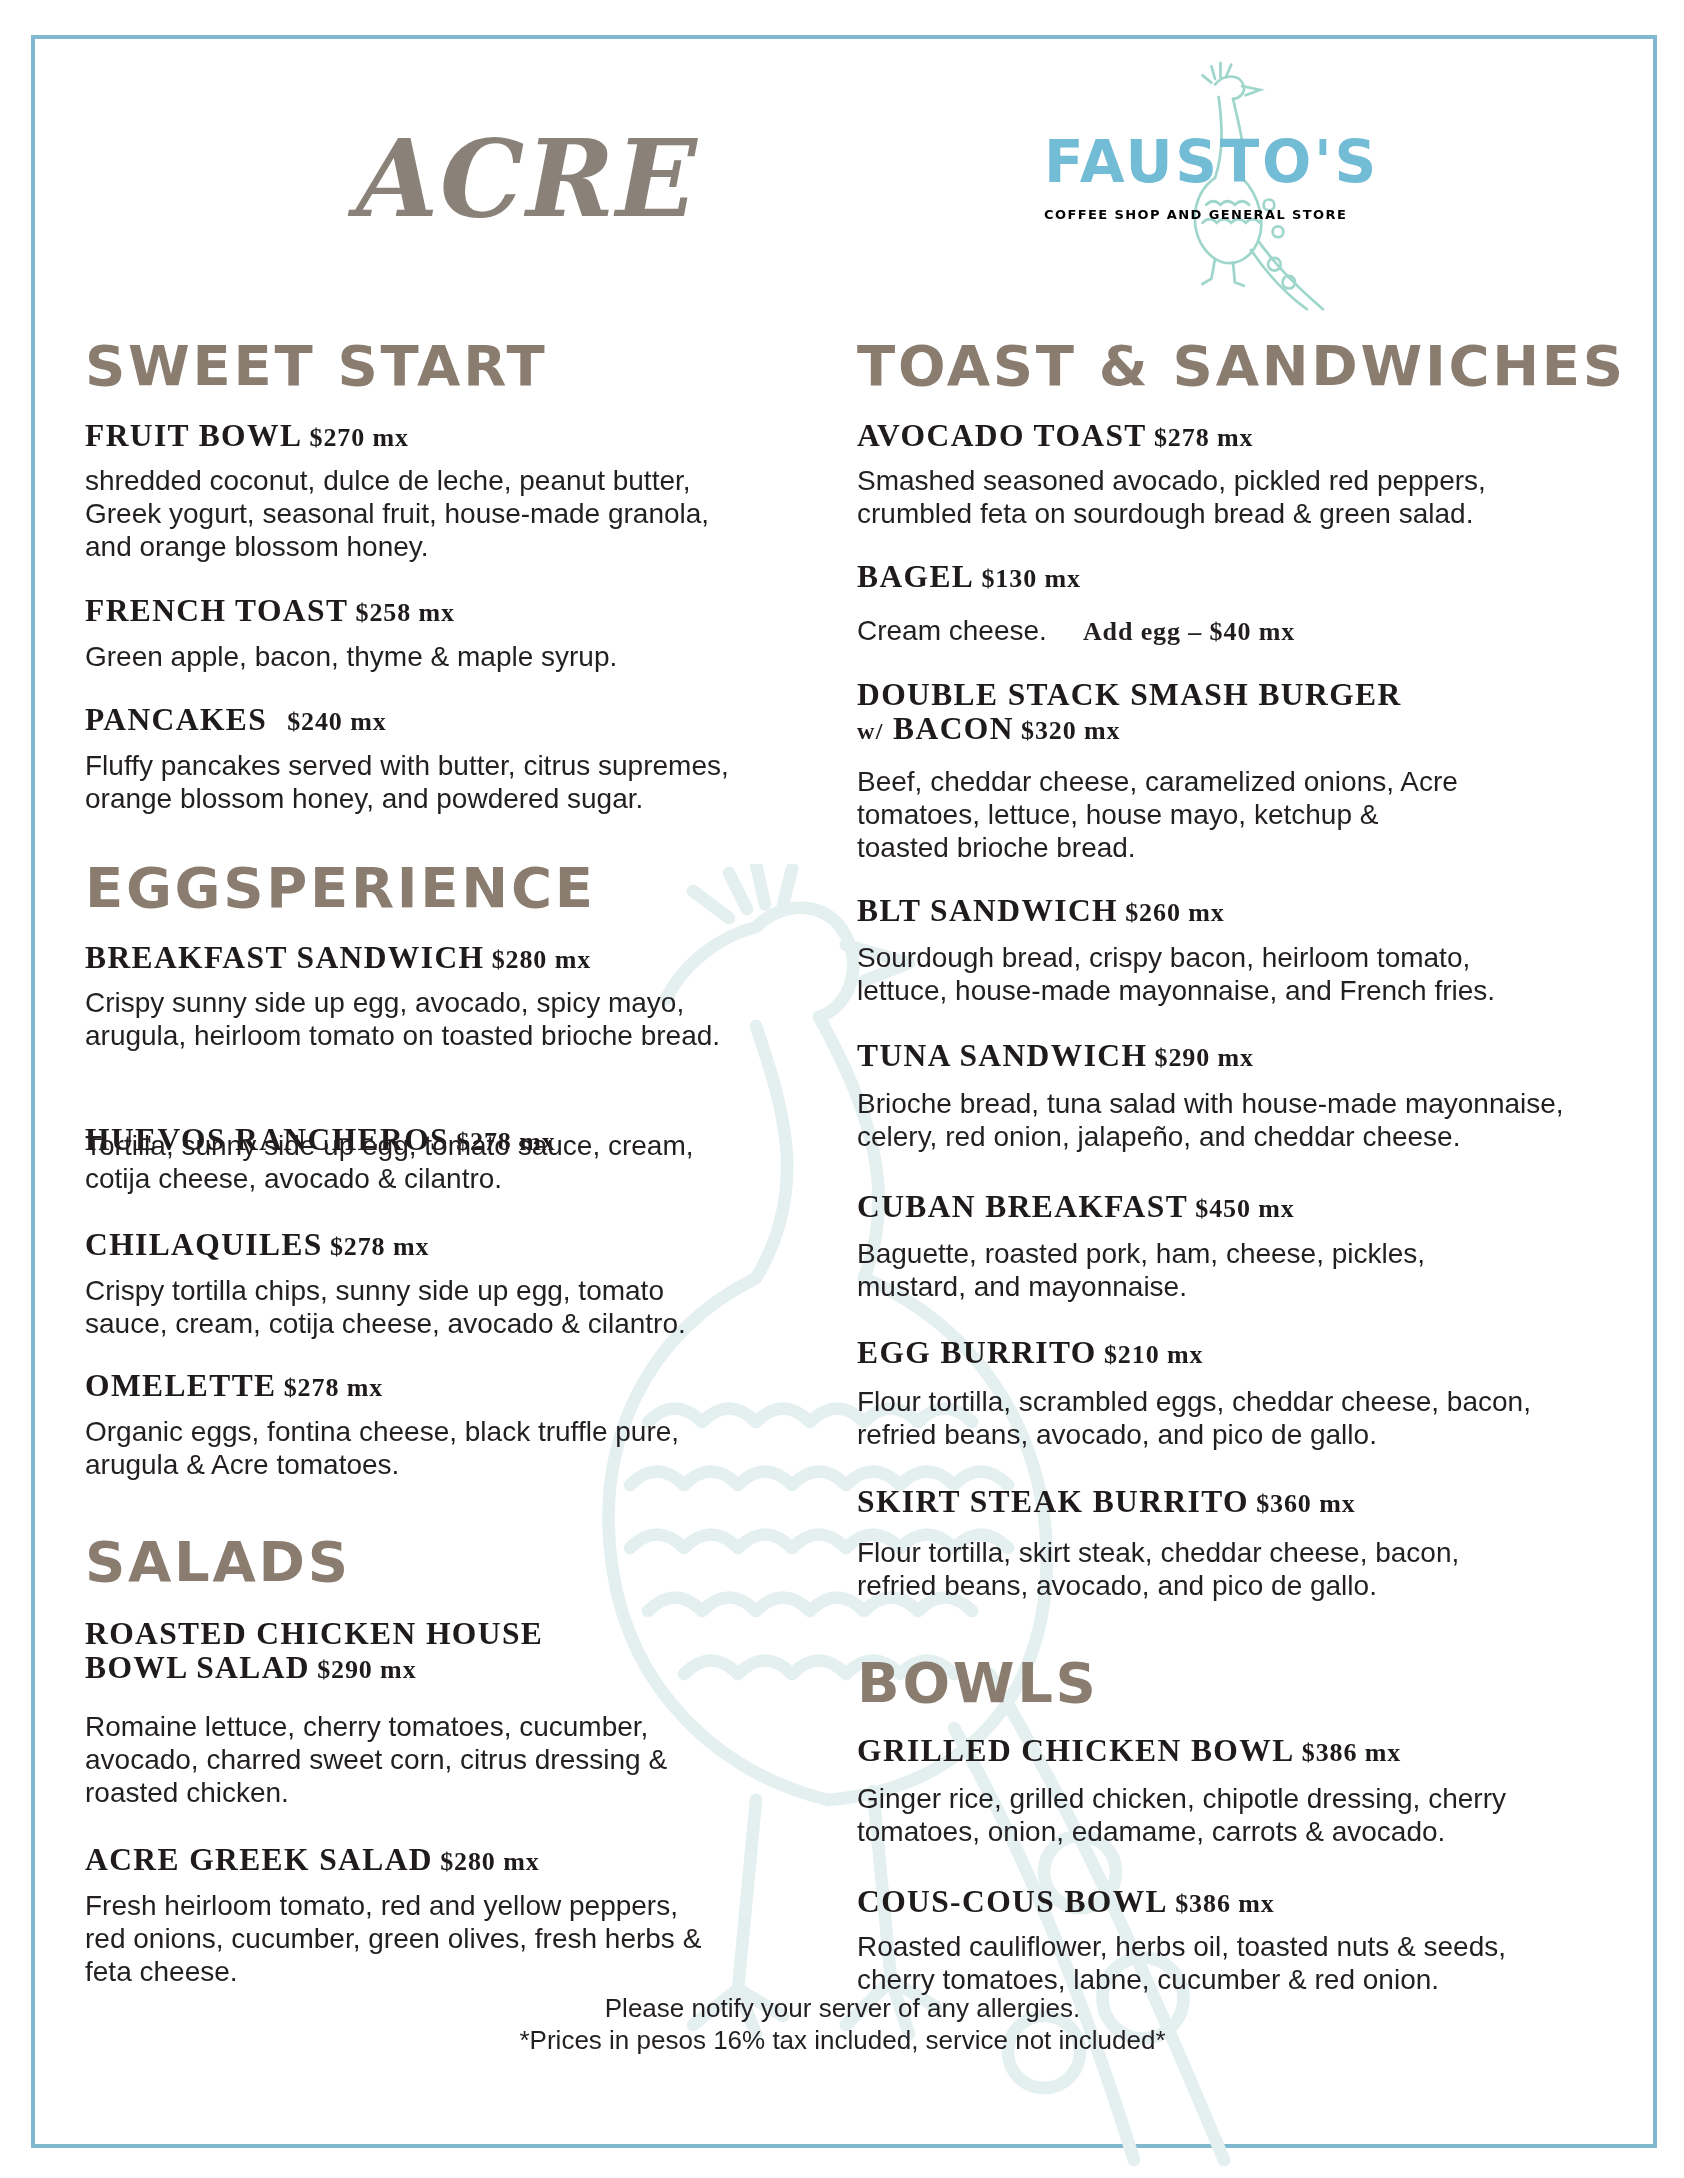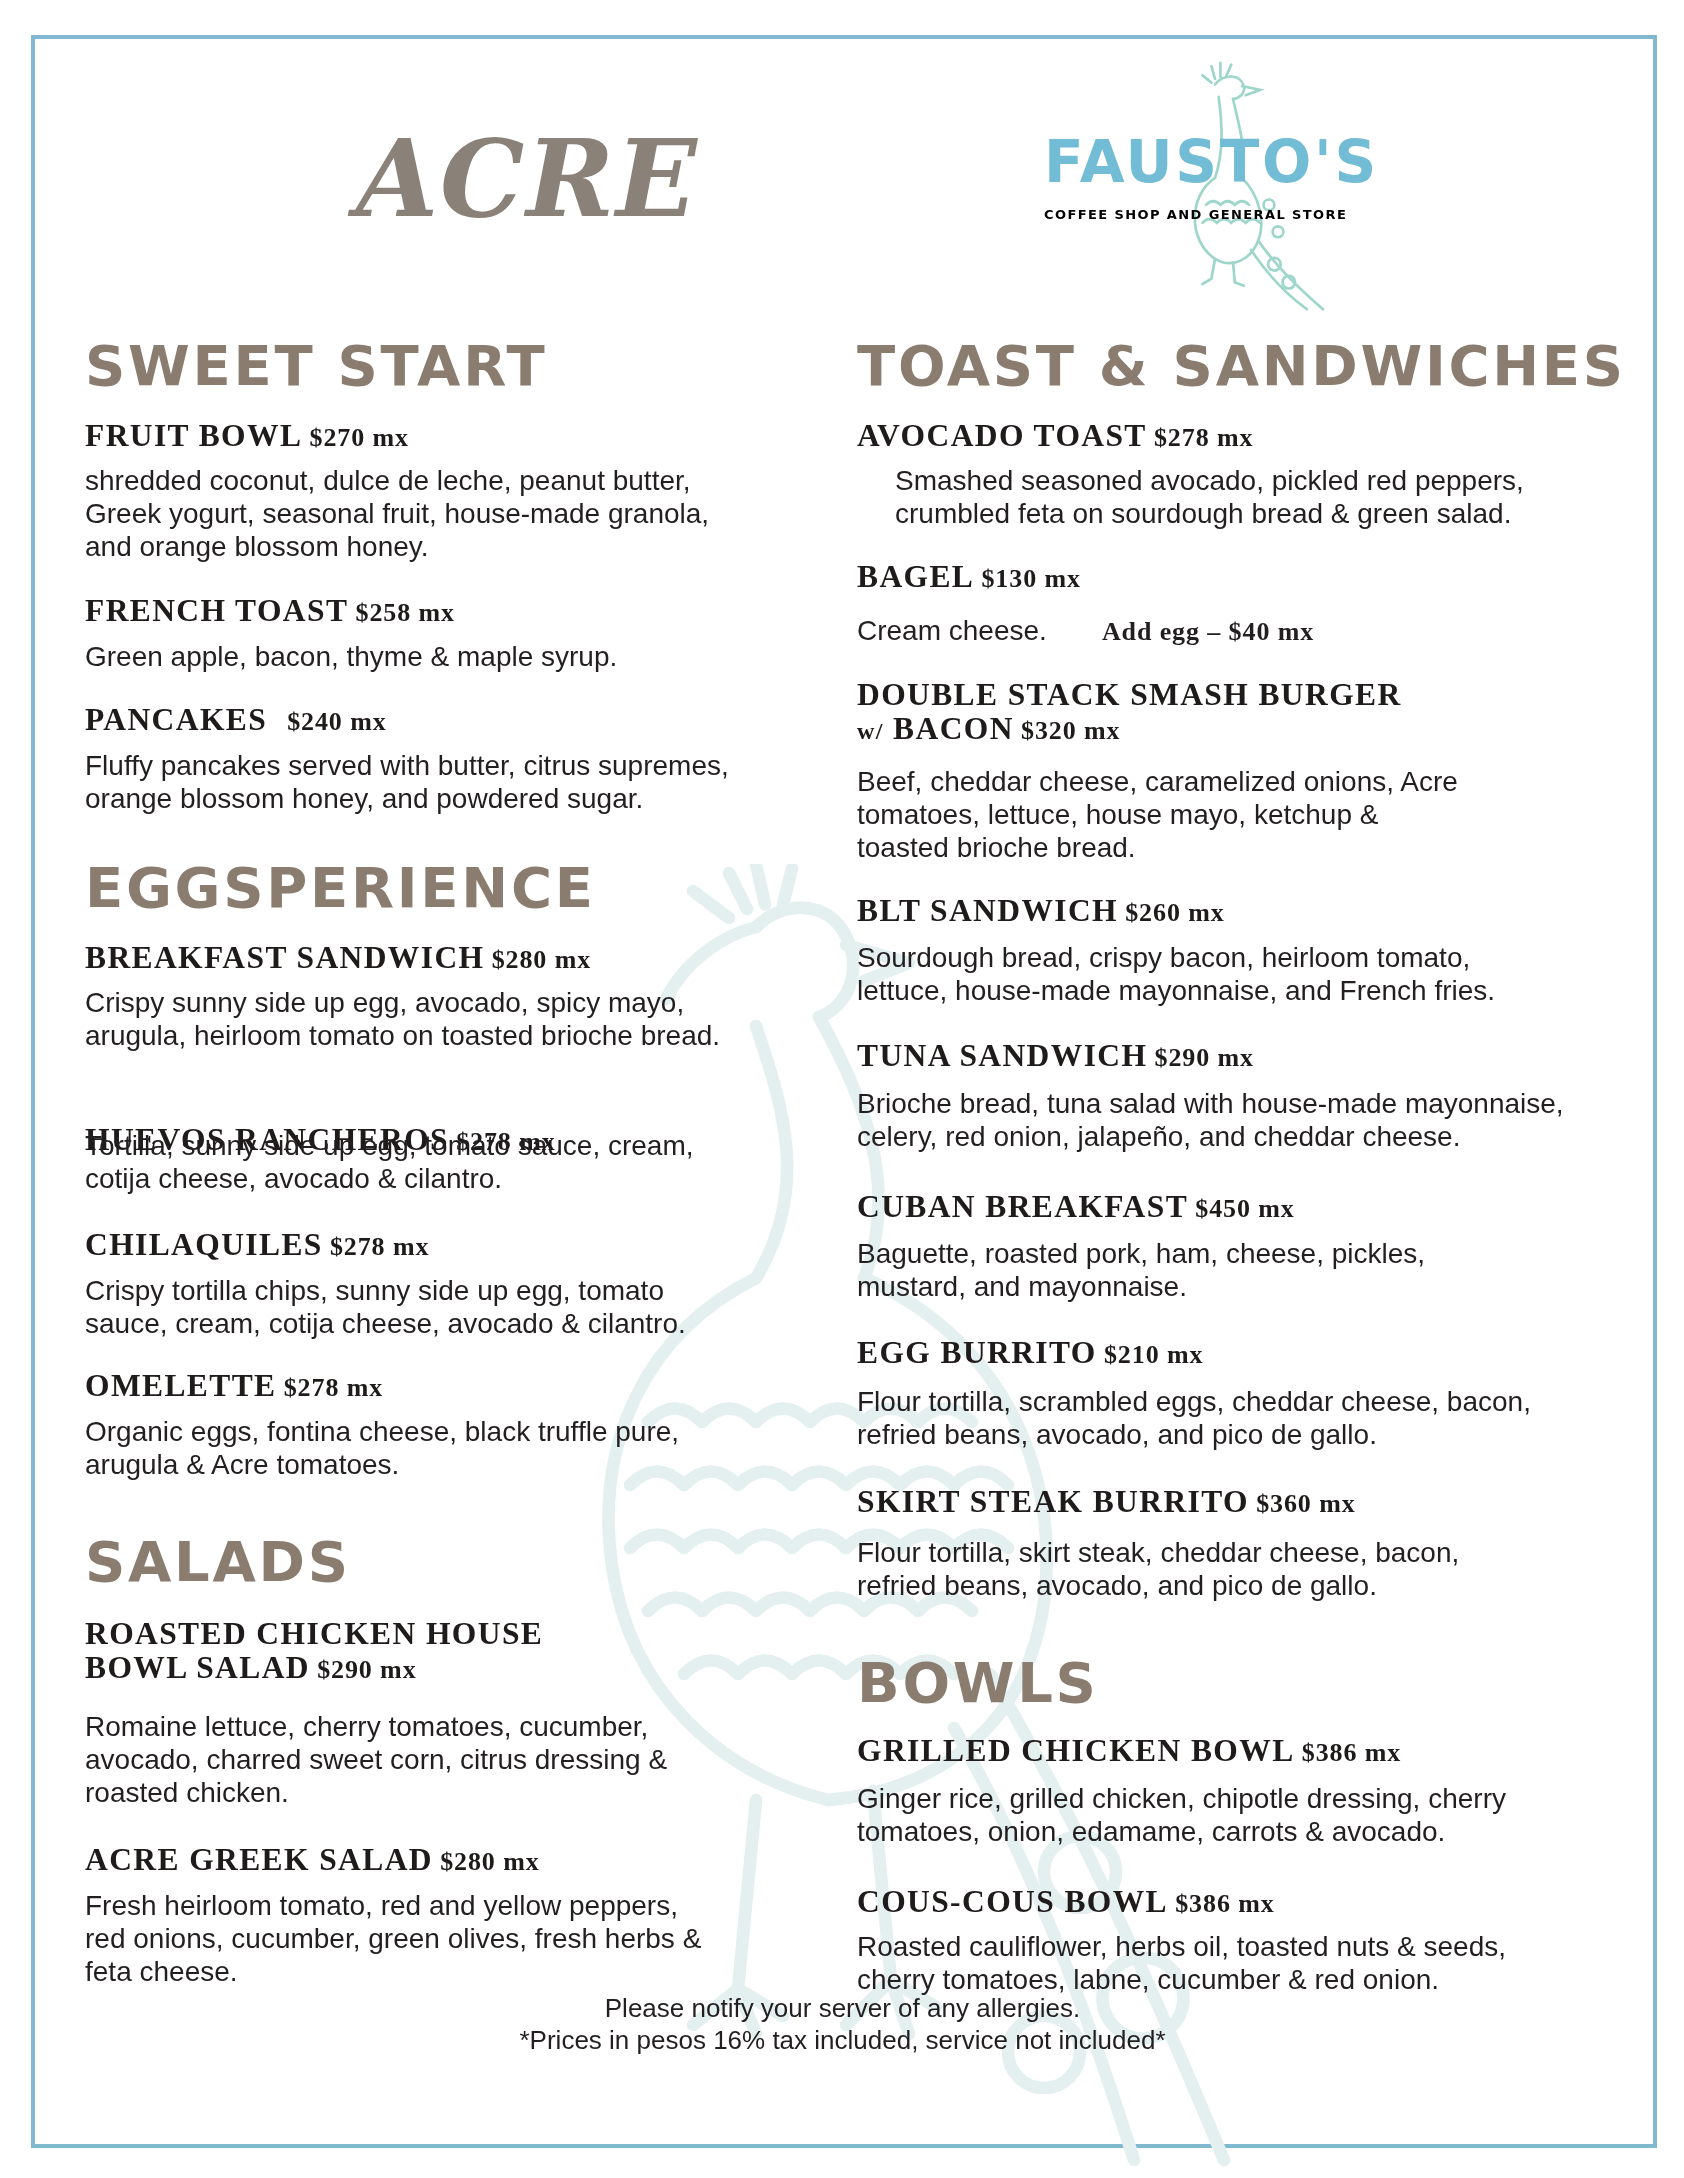--- a/index.html
+++ b/index.html
@@ -11,21 +11,21 @@
   .faustos-name { font-family:"DejaVu Sans", sans-serif; font-weight:bold; font-size:58px; color:#73bcd6; letter-spacing:2.7px; line-height:1; position:relative; z-index:2; }
   .faustos-tag { font-family:"DejaVu Sans", sans-serif; font-weight:bold; font-size:13px; color:#000000; letter-spacing:1.4px; margin-top:16px; position:relative; z-index:2; }
   .peacock-logo { position:absolute; left:1188px; top:61px; width:144px; height:250px; z-index:1; }
   .col { position:absolute; top:0; }
   .col-left { left:85px; width:720px; }
   .col-right { left:857px; width:774px; }
   .sec-head { position:absolute; font-family:"DejaVu Sans", sans-serif; font-weight:bold; font-size:56px; color:#8a7d70; letter-spacing:2.7px; line-height:1; white-space:nowrap; }
   .item-title { position:absolute; font-family:"Liberation Serif", serif; font-weight:bold; font-size:31.5px; letter-spacing:1.4px; line-height:34px; color:#1e1b1a; white-space:nowrap; }
   .price { font-family:"Liberation Serif", serif; font-weight:bold; font-size:26px; letter-spacing:0.9px; margin-left:7.2px; }
   .desc { position:absolute; font-family:"Liberation Sans", sans-serif; font-size:28px; line-height:33px; color:#231f20; white-space:nowrap; }
-  .addon { font-family:"Liberation Serif", serif; font-weight:bold; font-size:26px; letter-spacing:0.9px; margin-left:55px; }
+  .addon { font-family:"Liberation Serif", serif; font-weight:bold; font-size:26px; letter-spacing:0.9px; margin-left:36px; }
   .small-w { font-size:24px; }
   .footer { position:absolute; left:0; width:1685px; text-align:center; font-family:"Liberation Sans", sans-serif; font-size:26px; line-height:32px; color:#231f20; }
 </style>
 </head>
 <body>
 
 <div class="frame"></div>
 
 <svg class="watermark" viewBox="0 0 900 1460" xmlns="http://www.w3.org/2000/svg">
   <g fill="none" stroke="#e3f0ef" stroke-width="14" stroke-linecap="round" stroke-linejoin="round">
@@ -170,21 +170,21 @@
   </div>
 </div>
 
 <div class="col col-right">
 
   <div class="sec-head" style="top:338px;">TOAST &amp; SANDWICHES</div>
 
   <div class="item-title" style="top:419px;">
     <span>AVOCADO TOAST</span><span class="price">$278 mx</span>
   </div>
-  <div class="desc" style="top:464px;margin-left:38px;">
+  <div class="desc" style="top:464px;">
     <div>Smashed seasoned avocado, pickled red peppers,</div>
     <div>crumbled feta on sourdough bread &amp; green salad.</div>
   </div>
 
   <div class="item-title" style="top:560px;">
     <span>BAGEL</span><span class="price">$130 mx</span>
   </div>
   <div class="desc" style="top:614px;">
     <span>Cream cheese.</span><span class="addon">Add egg – $40 mx</span>
   </div>

